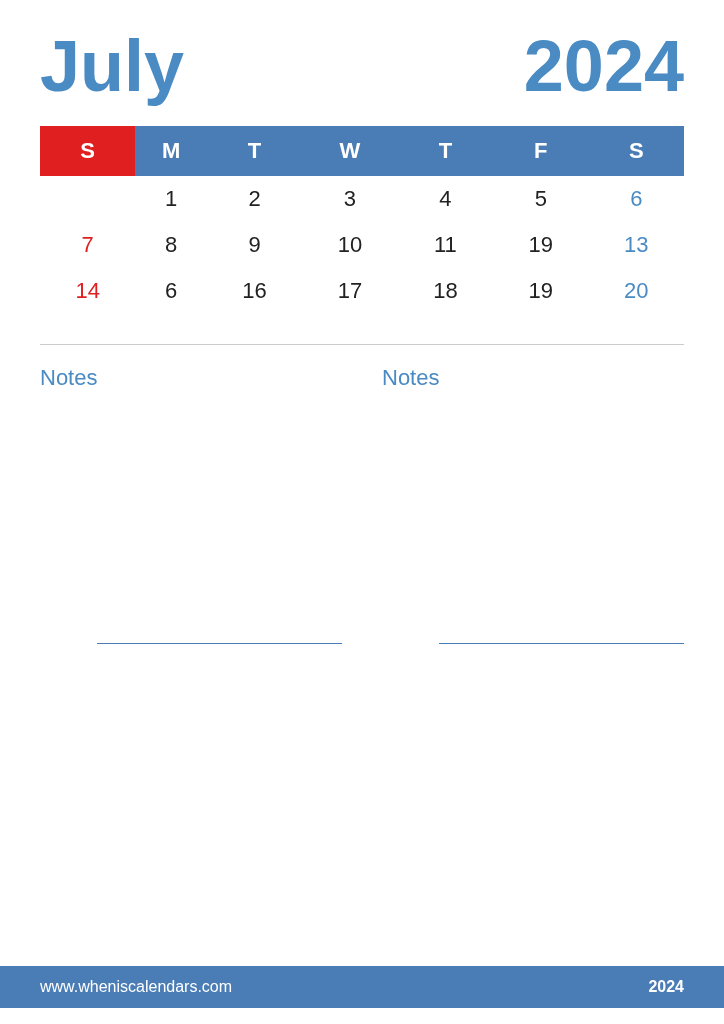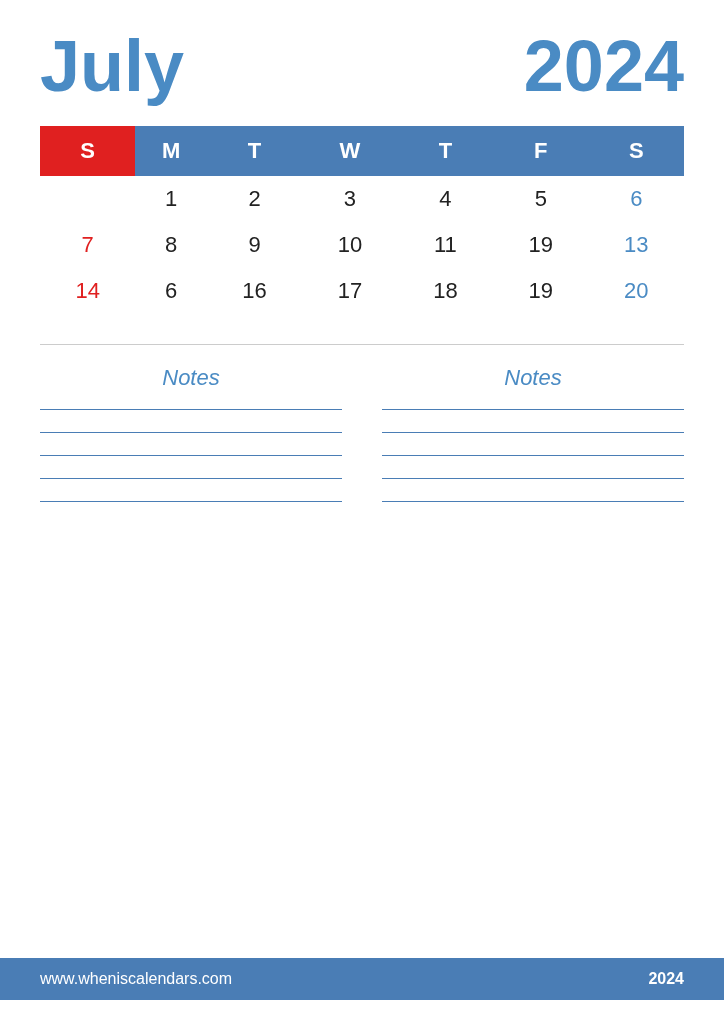--- a/index.html
+++ b/index.html
@@ -102,43 +102,42 @@
     .notes-section {
       display: flex;
       gap: 40px;
       padding: 0 0;
       flex: 1;
     }
 
     .notes-column {
       flex: 1;
       display: flex;
-      flex-direction: column;
-      font-style: italic;
+      flex-direction: row;
     }
 
     .notes-label {
       text-align: center;
       font-size: 22px;
       color: #4a8bc4;
       margin-bottom: 18px;
       font-weight: normal;
     }
 
     .notes-line {
       border: none;
       border-bottom: 1.5px solid #4a7db5;
       margin-bottom: 22px;
       width: 100%;
     }
 
     
     .footer {
       background-color: #4a7db5;
-      margin: 8px -40px;
+      margin: 0 -40px;
       padding: 12px 40px;
       display: flex;
       justify-content: space-between;
       align-items: center;
     }
     .footer-url {
       color: #ffffff;
       font-size: 16px;
     }
     .footer-year {

